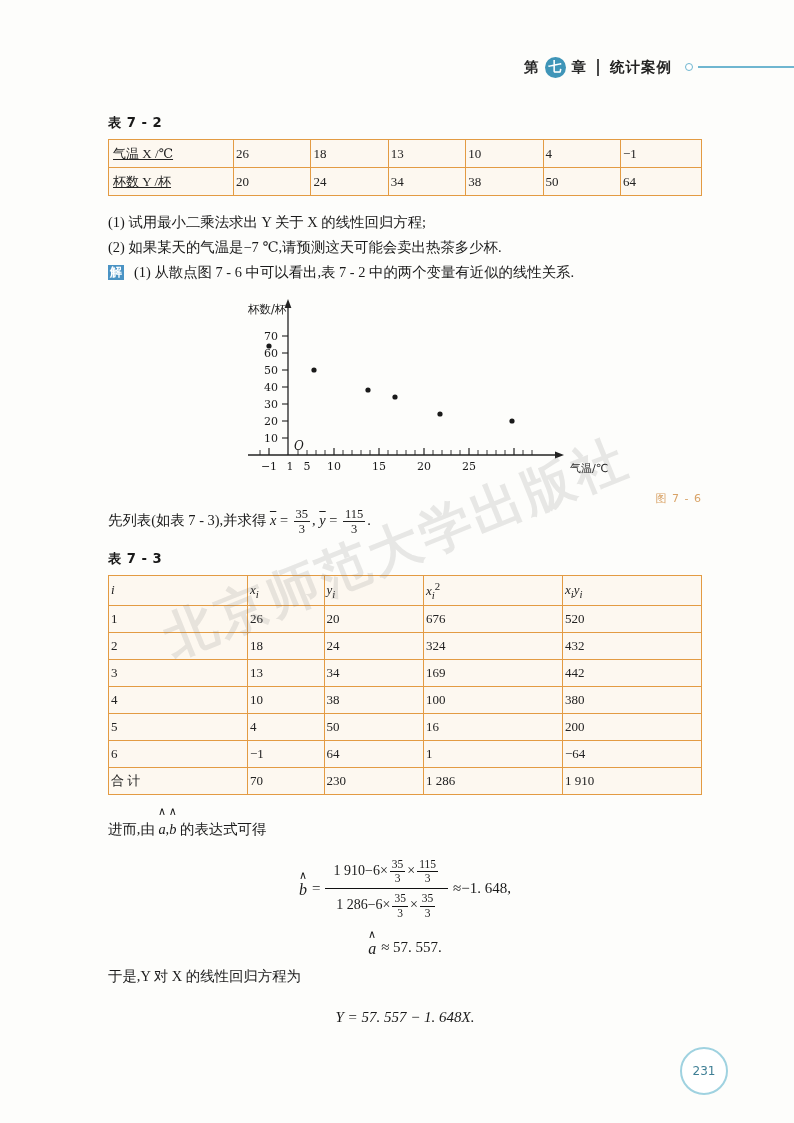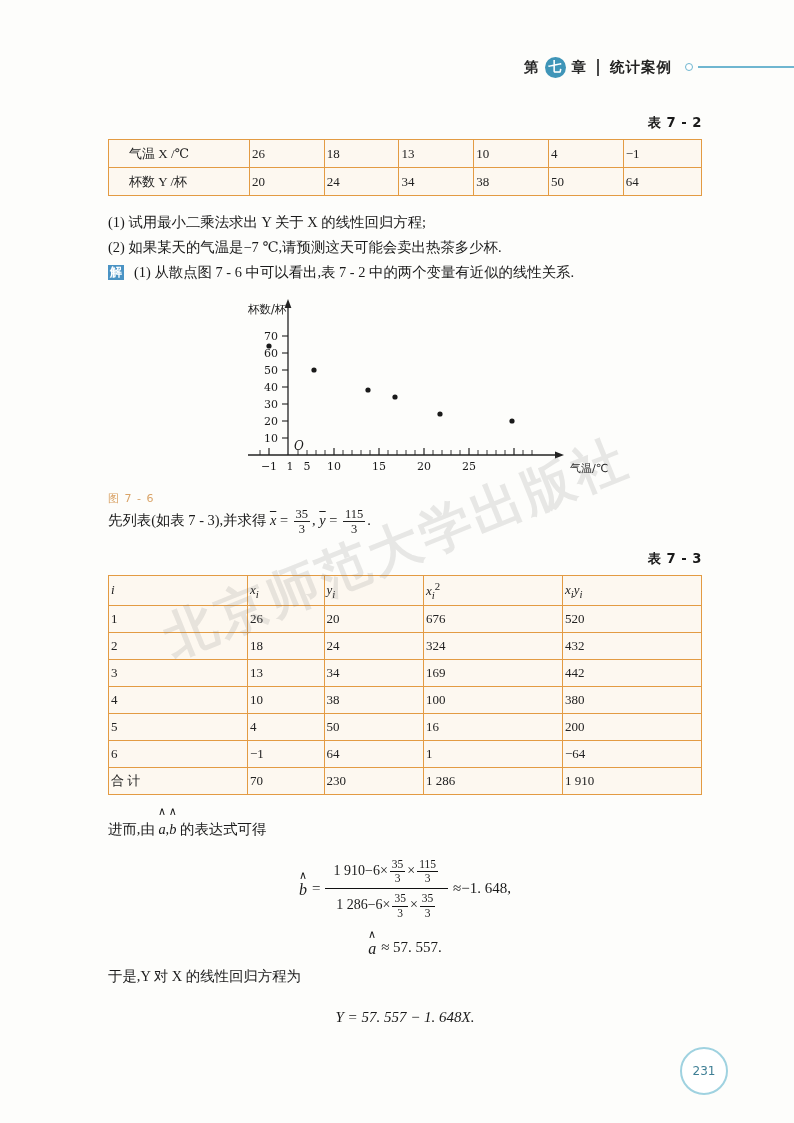--- a/index.html
+++ b/index.html
@@ -114,21 +114,21 @@
     font-size: 12px;
     padding: 0px 2px;
     line-height: 15px;
     margin-right: 10px;
     vertical-align: 1px;
   }
   .mi { font-style: italic; font-family: "Liberation Serif", serif; }
 
   
   .tbl-cap {
-    text-align: right;
+    text-align: left;
     font-size: 13.2px;
     font-weight: bold;
     font-family: "DejaVu Sans", sans-serif;
     margin: 14px 0 7px 0;
     letter-spacing: 0.5px;
   }
   table {
     border-collapse: collapse;
     width: 100%;
     background: #fdf8f0;
@@ -137,22 +137,23 @@
   table td, table th {
     border: 1px solid #e39b43;
     text-align: left;
     padding: 4px 2px;
     height: 19px;
     font-weight: normal;
     color: #222;
   }
   table.t72 td.lab {
     text-align: left;
-    padding-left: 20px;
+    padding-left: 4px;
     width: 118px;
+    text-decoration: underline;
   }
   table.t73 td { height: 18px; }
   .sum-row td { border-top: 1px solid #e39b43; }
   .frac {
     display: inline-block;
     vertical-align: middle;
     text-align: center;
     font-size: 12.5px;
     line-height: 1.12;
     margin: 0 2px;
@@ -160,21 +161,21 @@
   .frac .num { display: block; border-bottom: 1.1px solid #222; padding: 0 2px; }
   .frac .den { display: block; padding: 0 2px; }
 
   
   .chartwrap {
     position: relative;
     height: 200px;
     margin-top: 10px;
   }
   .chart-caption {
-    text-align: left;
+    text-align: right;
     color: #d9a367;
     font-size: 11px;
     font-family: "DejaVu Sans", sans-serif;
     letter-spacing: 1px;
     margin-top: -4px;
   }
 
   
   .fml-block {
     text-align: center;

